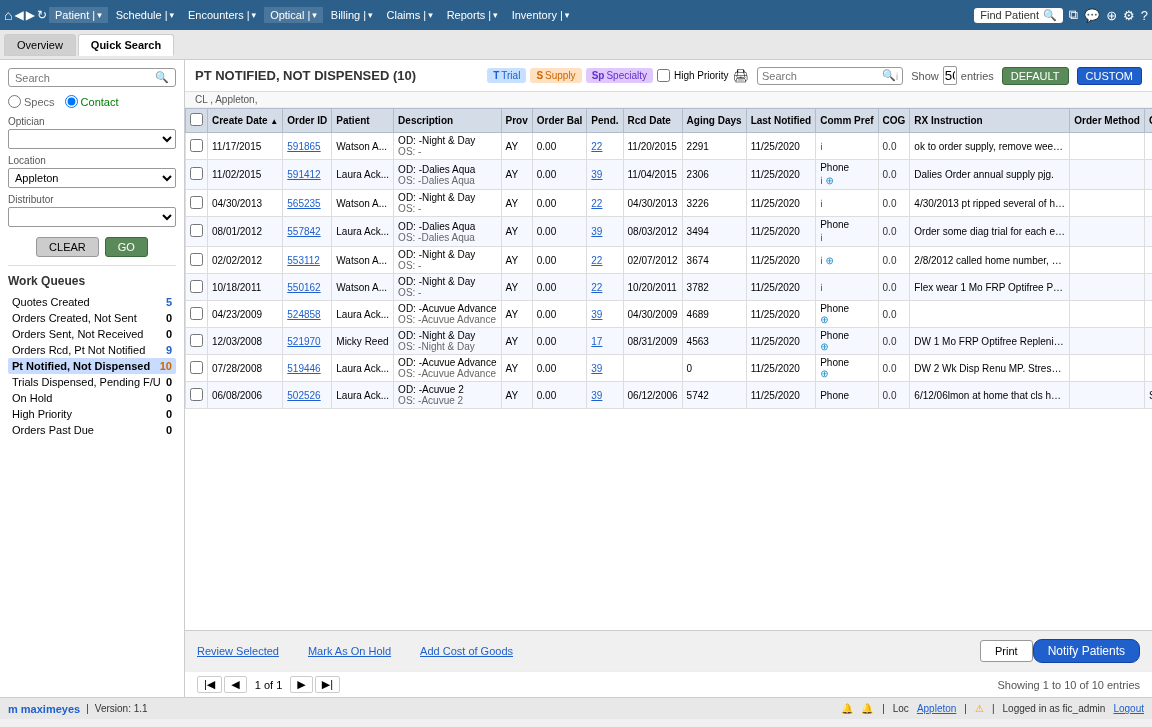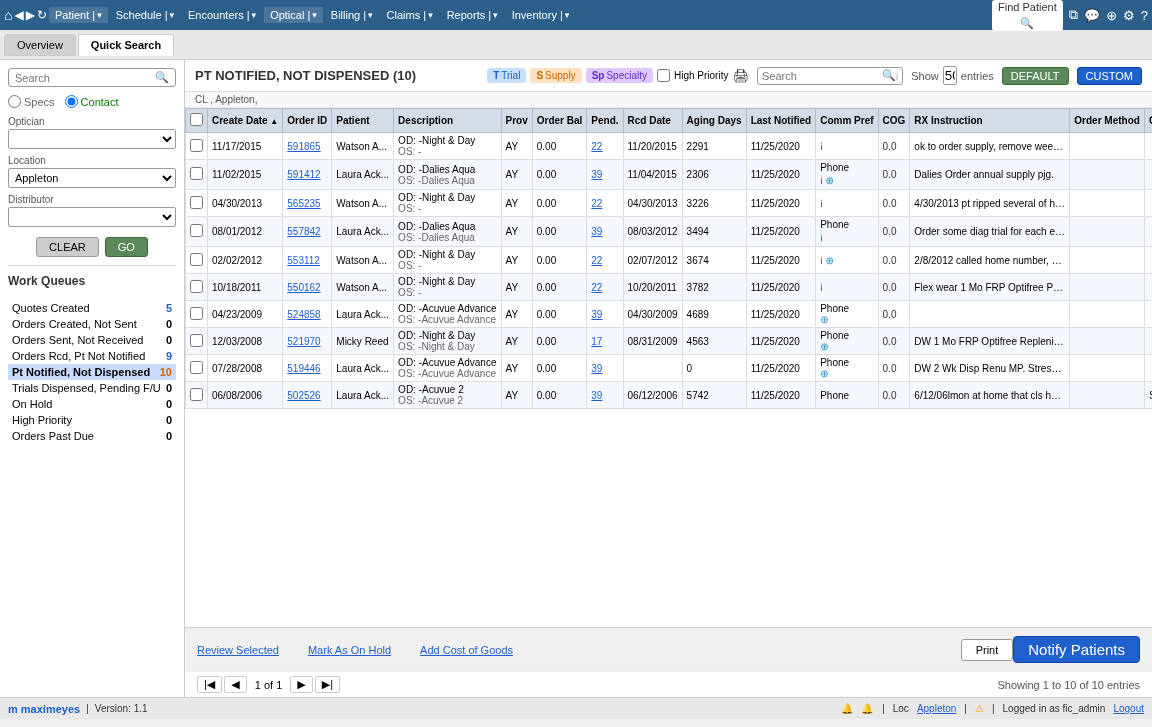--- a/index.html
+++ b/index.html
@@ -11,21 +11,21 @@
       height: 30px; padding: 0 4px; gap: 2px;
     }
     .top-nav .nav-item {
       color: white; font-size: 11px; padding: 2px 6px; cursor: pointer;
       white-space: nowrap; display: flex; align-items: center; gap: 2px;
     }
     .top-nav .nav-item.active { background: rgba(255,255,255,0.15); }
     .nav-arrow { font-size: 9px; }
     .nav-icons { margin-left: auto; display: flex; align-items: center; gap: 6px; }
     .nav-icon { color: white; cursor: pointer; font-size: 13px; }
-    .find-patient { display: flex; align-items: center; background: white; border-radius: 3px; padding: 1px 6px; color: #333; gap: 4px; font-size: 11px; cursor: pointer; flex-direction: column; }
+    .find-patient { display: flex; align-items: center; background: white; border-radius: 3px; padding: 1px 6px; color: #333; gap: 4px; font-size: 11px; cursor: pointer; }
 
     
     .sub-nav {
       display: flex; align-items: center; background: #e8e8e8; border-bottom: 1px solid #ccc;
       height: 30px; padding: 0 4px;
     }
     .tab {
       padding: 4px 12px; cursor: pointer; font-size: 11px; border: 1px solid #ccc;
       background: #d0d0d0; margin-right: 2px; border-radius: 3px 3px 0 0;
     }
@@ -57,21 +57,21 @@
     .btn-row { display: flex; gap: 6px; margin-top: 4px; justify-content: center; }
     .btn-clear {
       background: #ccc; border: 1px solid #999; border-radius: 3px;
       padding: 3px 12px; font-size: 11px; cursor: pointer;
     }
     .btn-go {
       background: #5a8a5a; color: white; border: 1px solid #3a6a3a;
       border-radius: 3px; padding: 3px 12px; font-size: 11px; cursor: pointer;
     }
     .divider { border-top: 1px solid #ddd; margin: 8px 0; }
-    .work-queues-title { font-size: 12px; font-weight: bold; color: #333; margin-bottom: 12px; }
+    .work-queues-title { font-size: 12px; font-weight: bold; color: #333; margin-bottom: 6px; }
     .queue-item {
       display: flex; justify-content: space-between; align-items: center;
       padding: 2px 4px; font-size: 11px; cursor: pointer; border-radius: 2px;
     }
     .queue-item.active { background: #c8dcff; font-weight: bold; }
     .queue-count { font-weight: bold; }
     .queue-count.blue { color: #2060cc; }
     .queue-count.orange { color: #cc6600; }
 
     
@@ -122,21 +122,21 @@
     
     .bottom-bar {
       display: flex; align-items: center; padding: 8px 12px;
       background: #f0f0f0; border-top: 1px solid #ccc;
       justify-content: space-between;
     }
     .bottom-actions { display: flex; gap: 29px; }
     .bottom-link { color: #2060cc; text-decoration: underline; cursor: pointer; font-size: 11px; }
     .bottom-right { display: flex; gap: 0; align-items: center; }
     .btn-print { background: white; border: 1px solid #999; border-radius: 3px; padding: 4px 14px; font-size: 11px; cursor: pointer; }
-    .btn-notify { background: #2060cc; color: white; border: 1px solid #1040aa; border-radius: 4px; padding: 4px 14px; font-size: 15px; cursor: pointer; }
+    .btn-notify { background: #2060cc; color: white; border: 1px solid #1040aa; border-radius: 9px; padding: 4px 14px; font-size: 12px; cursor: pointer; }
 
     
     .pagination-bar {
       display: flex; align-items: center; justify-content: space-between;
       padding: 4px 12px; background: white; border-top: 1px solid #eee; font-size: 11px;
     }
     .page-btns { display: flex; gap: 2px; align-items: center; }
     .page-btn { border: 1px solid #ccc; background: white; padding: 1px 6px; cursor: pointer; border-radius: 2px; font-size: 11px; }
     .page-info { font-size: 11px; color: #555; }
 

